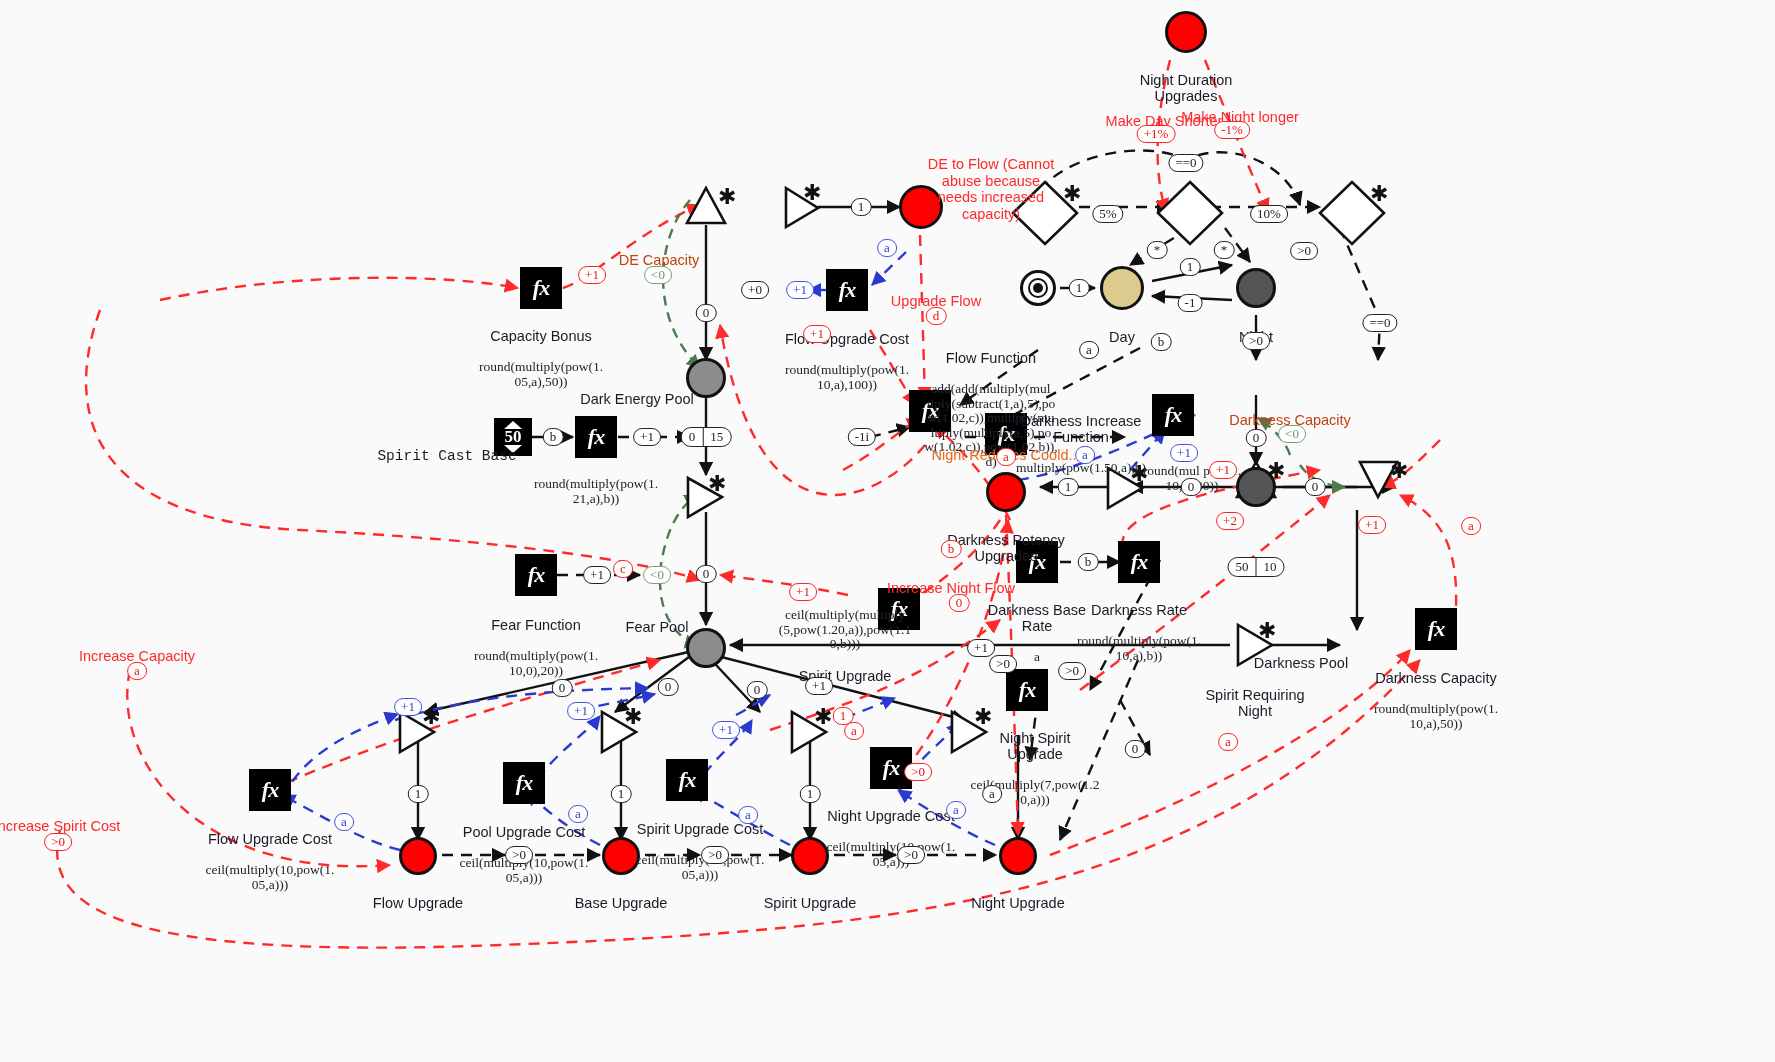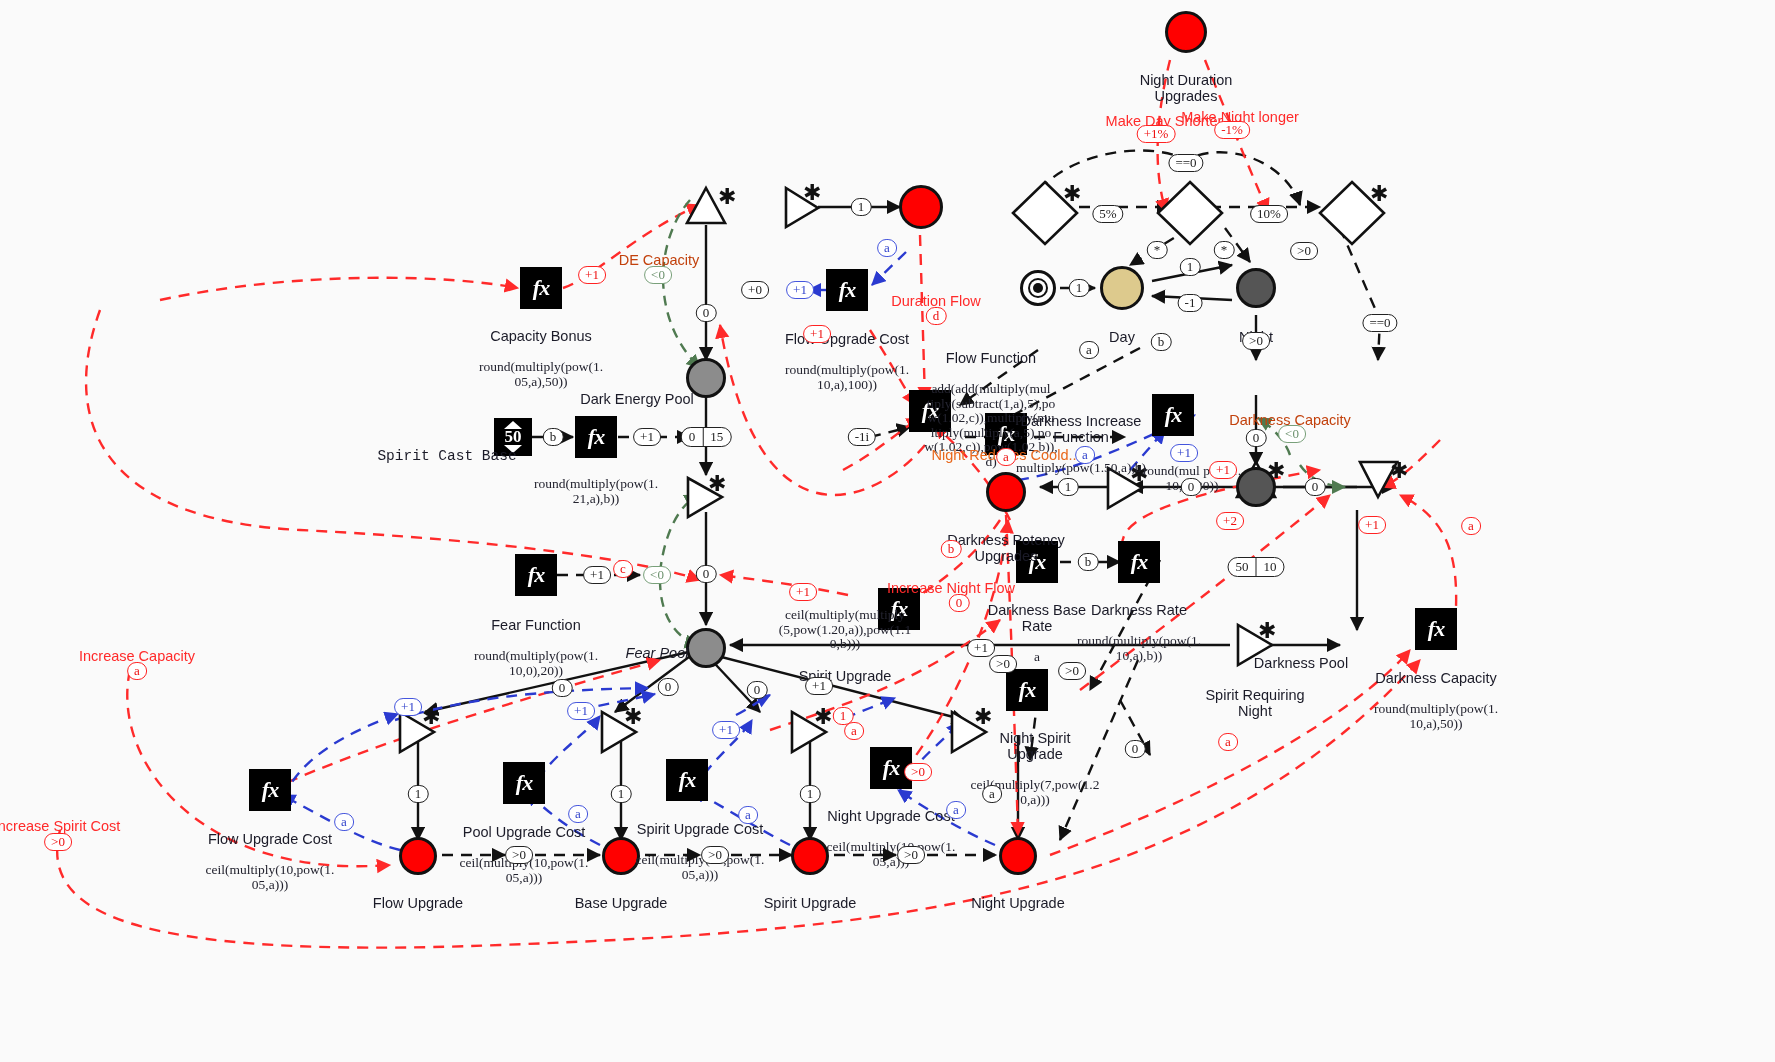--- a/index.html
+++ b/index.html
@@ -334,21 +334,21 @@
 
   <div class="lbl" style="left:1006px;top:516px;">
     <div>Darkness Potency
 Upgrades</div></div>
 
   <div class="lbl" style="left:536px;top:601px;width:200px;">
     <div>Fear Function</div>
     <div class="formula">round(multiply(pow(1.
 10,0),20))</div></div>
 
-  <div class="lbl" style="left:657px;top:629px;font-style:italic;">
+  <div class="lbl" style="left:657px;top:603px;">
     <div>Fear Pool</div></div>
 
   <div class="lbl" style="left:845px;top:592px;width:190px;">
     <div class="formula">ceil(multiply(multiply
 (5,pow(1.20,a)),pow(1.1
 0,b)))</div>
     <div>Spirit Upgrade</div></div>
 
   <div class="lbl" style="left:1037px;top:586px;width:130px;text-align:center;">
     <div>Darkness Base
@@ -404,23 +404,27 @@
     <div>Base Upgrade</div></div>
   <div class="lbl" style="left:810px;top:879px;">
     <div>Spirit Upgrade</div></div>
   <div class="lbl" style="left:1018px;top:879px;">
     <div>Night Upgrade</div></div>
   <div class="lbl" style="left:1122px;top:313px;">
     <div>Day</div></div>
   <div class="lbl" style="left:1256px;top:313px;">
     <div>Night</div></div>
 
+  <div class="note" style="left:991px;top:156px;width:210px;">DE to Flow (Cannot
+abuse because
+needs increased
+capacity)</div>
   <div class="note" style="left:1156px;top:113px;padding-left:16px;">Make Day Shorter</div>
   <div class="note" style="left:1240px;top:109px;">Make Night longer</div>
-  <div class="note" style="left:936px;top:293px;">Duration Flow</div>
+  <div class="note" style="left:936px;top:293px;">Upgrade Flow</div>
   <div class="note" style="left:137px;top:648px;">Increase Capacity</div>
   <div class="note" style="left:57px;top:818px;">Increase Spirit Cost</div>
   <div class="note" style="left:951px;top:580px;">Increase Night Flow</div>
   <div class="note orange" style="left:1006px;top:447px;">Night Reduces Coold...</div>
   <div class="note green" style="left:659px;top:252px;">DE Capacity</div>
   <div class="note green" style="left:1290px;top:412px;">Darkness Capacity</div>
 
   <div class="tag red" style="left:1156px;top:134px;">+1%</div>
   <div class="tag red" style="left:1232px;top:130px;">-1%</div>
   <div class="tag" style="left:1186px;top:163px;">==0</div>

